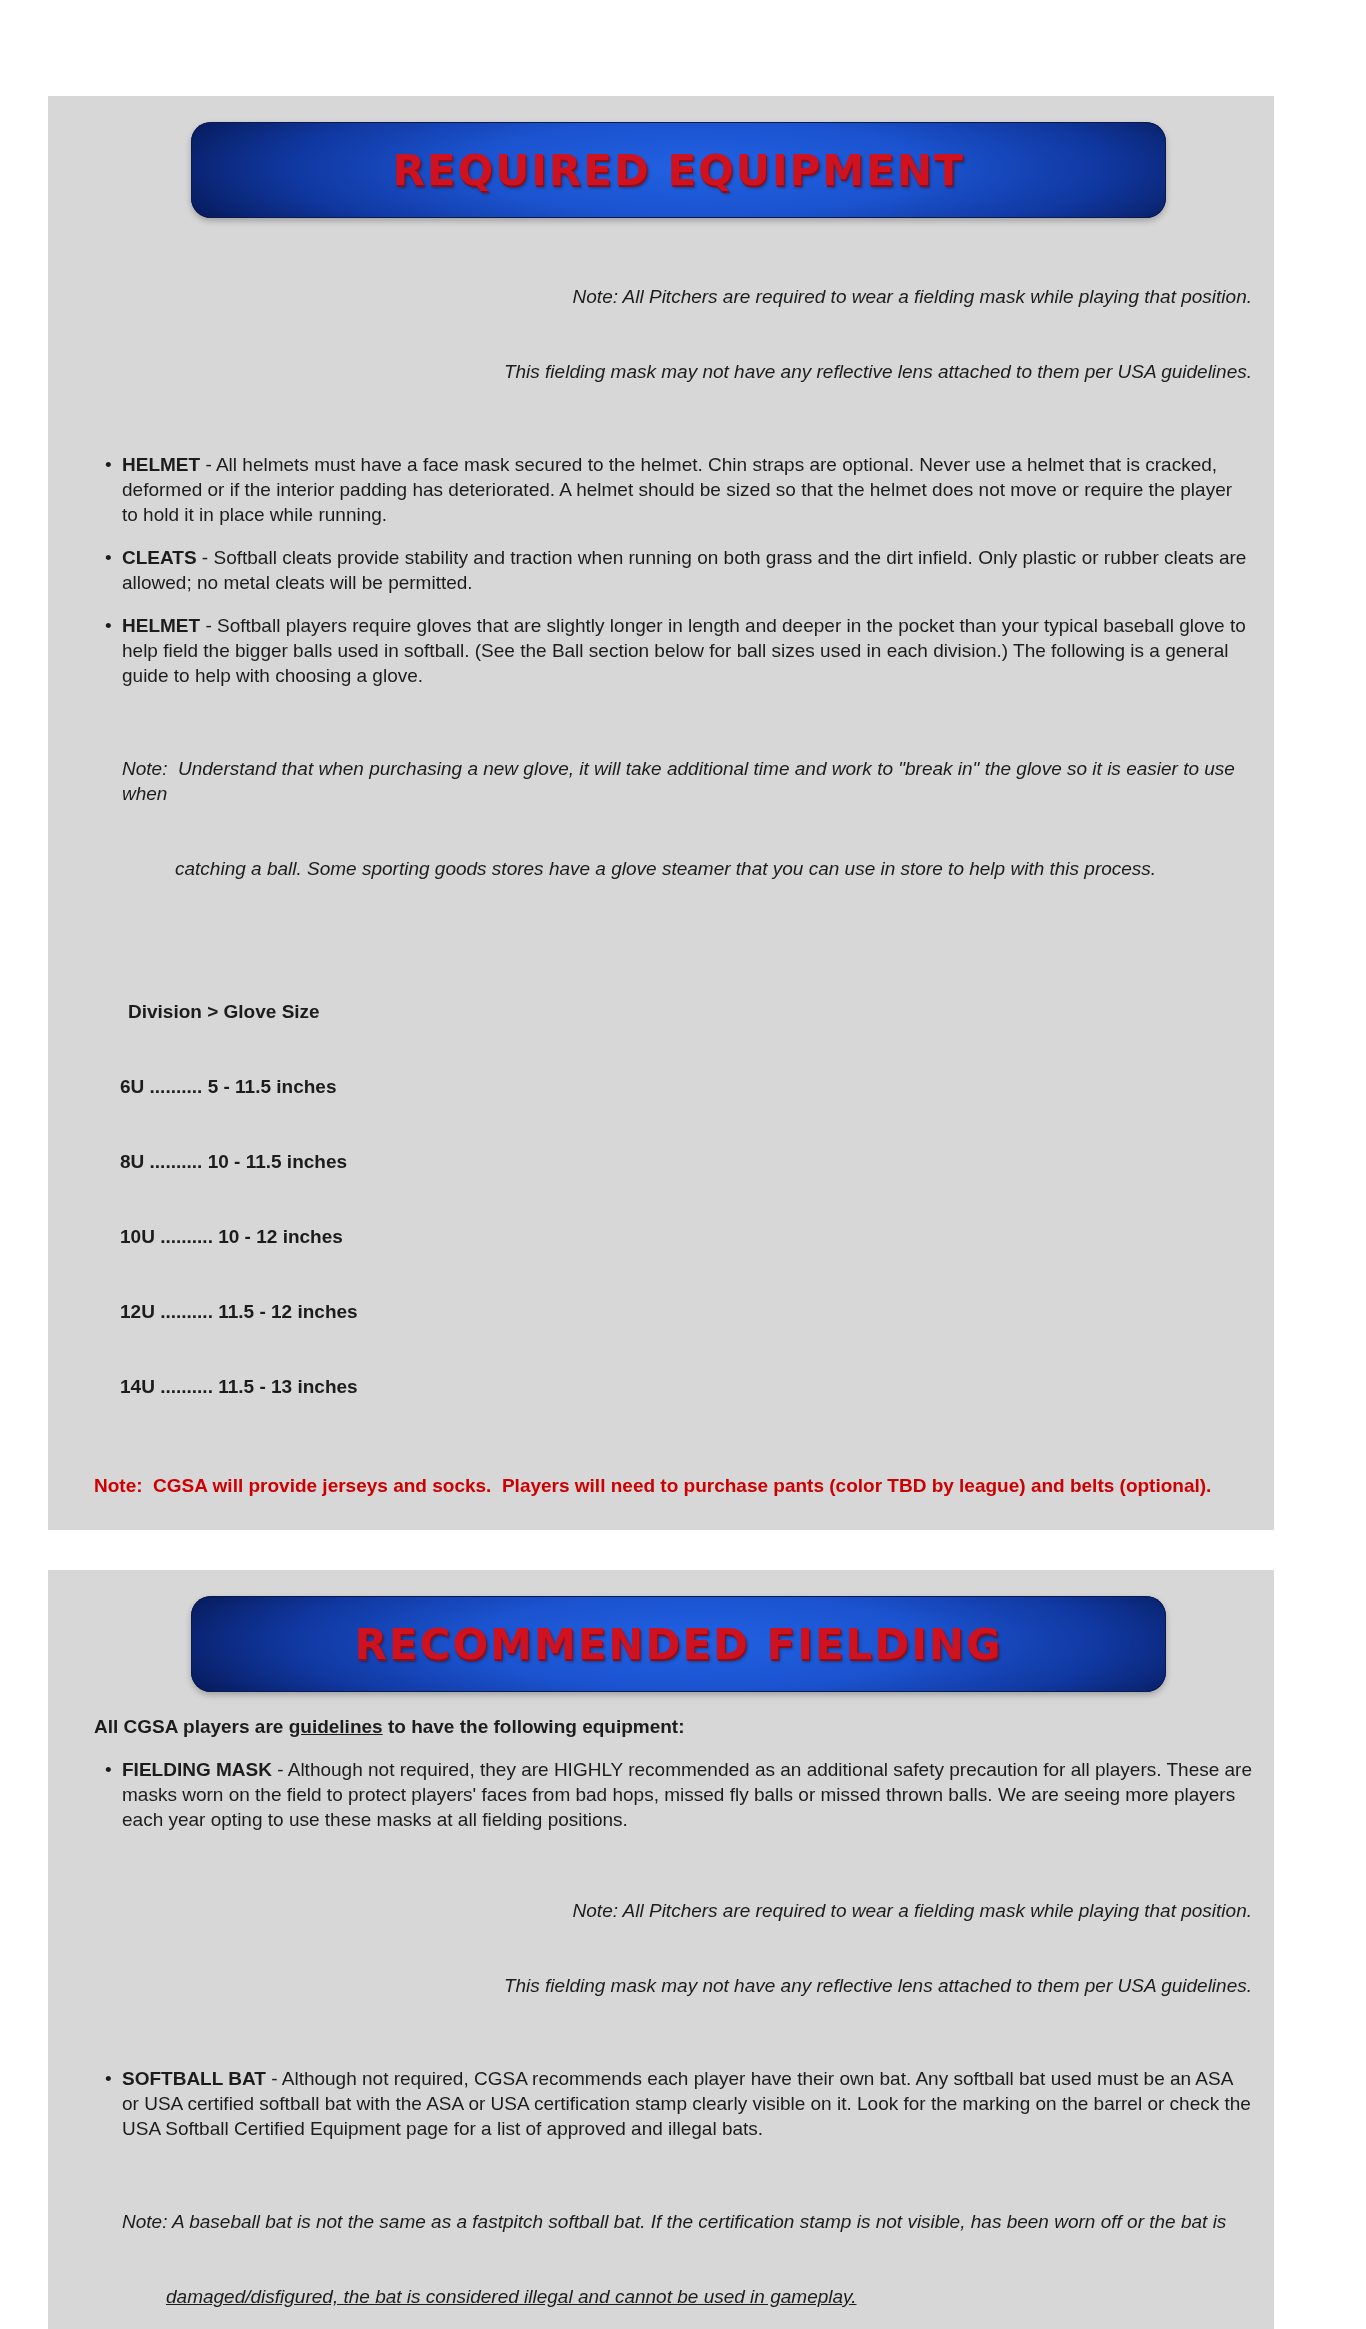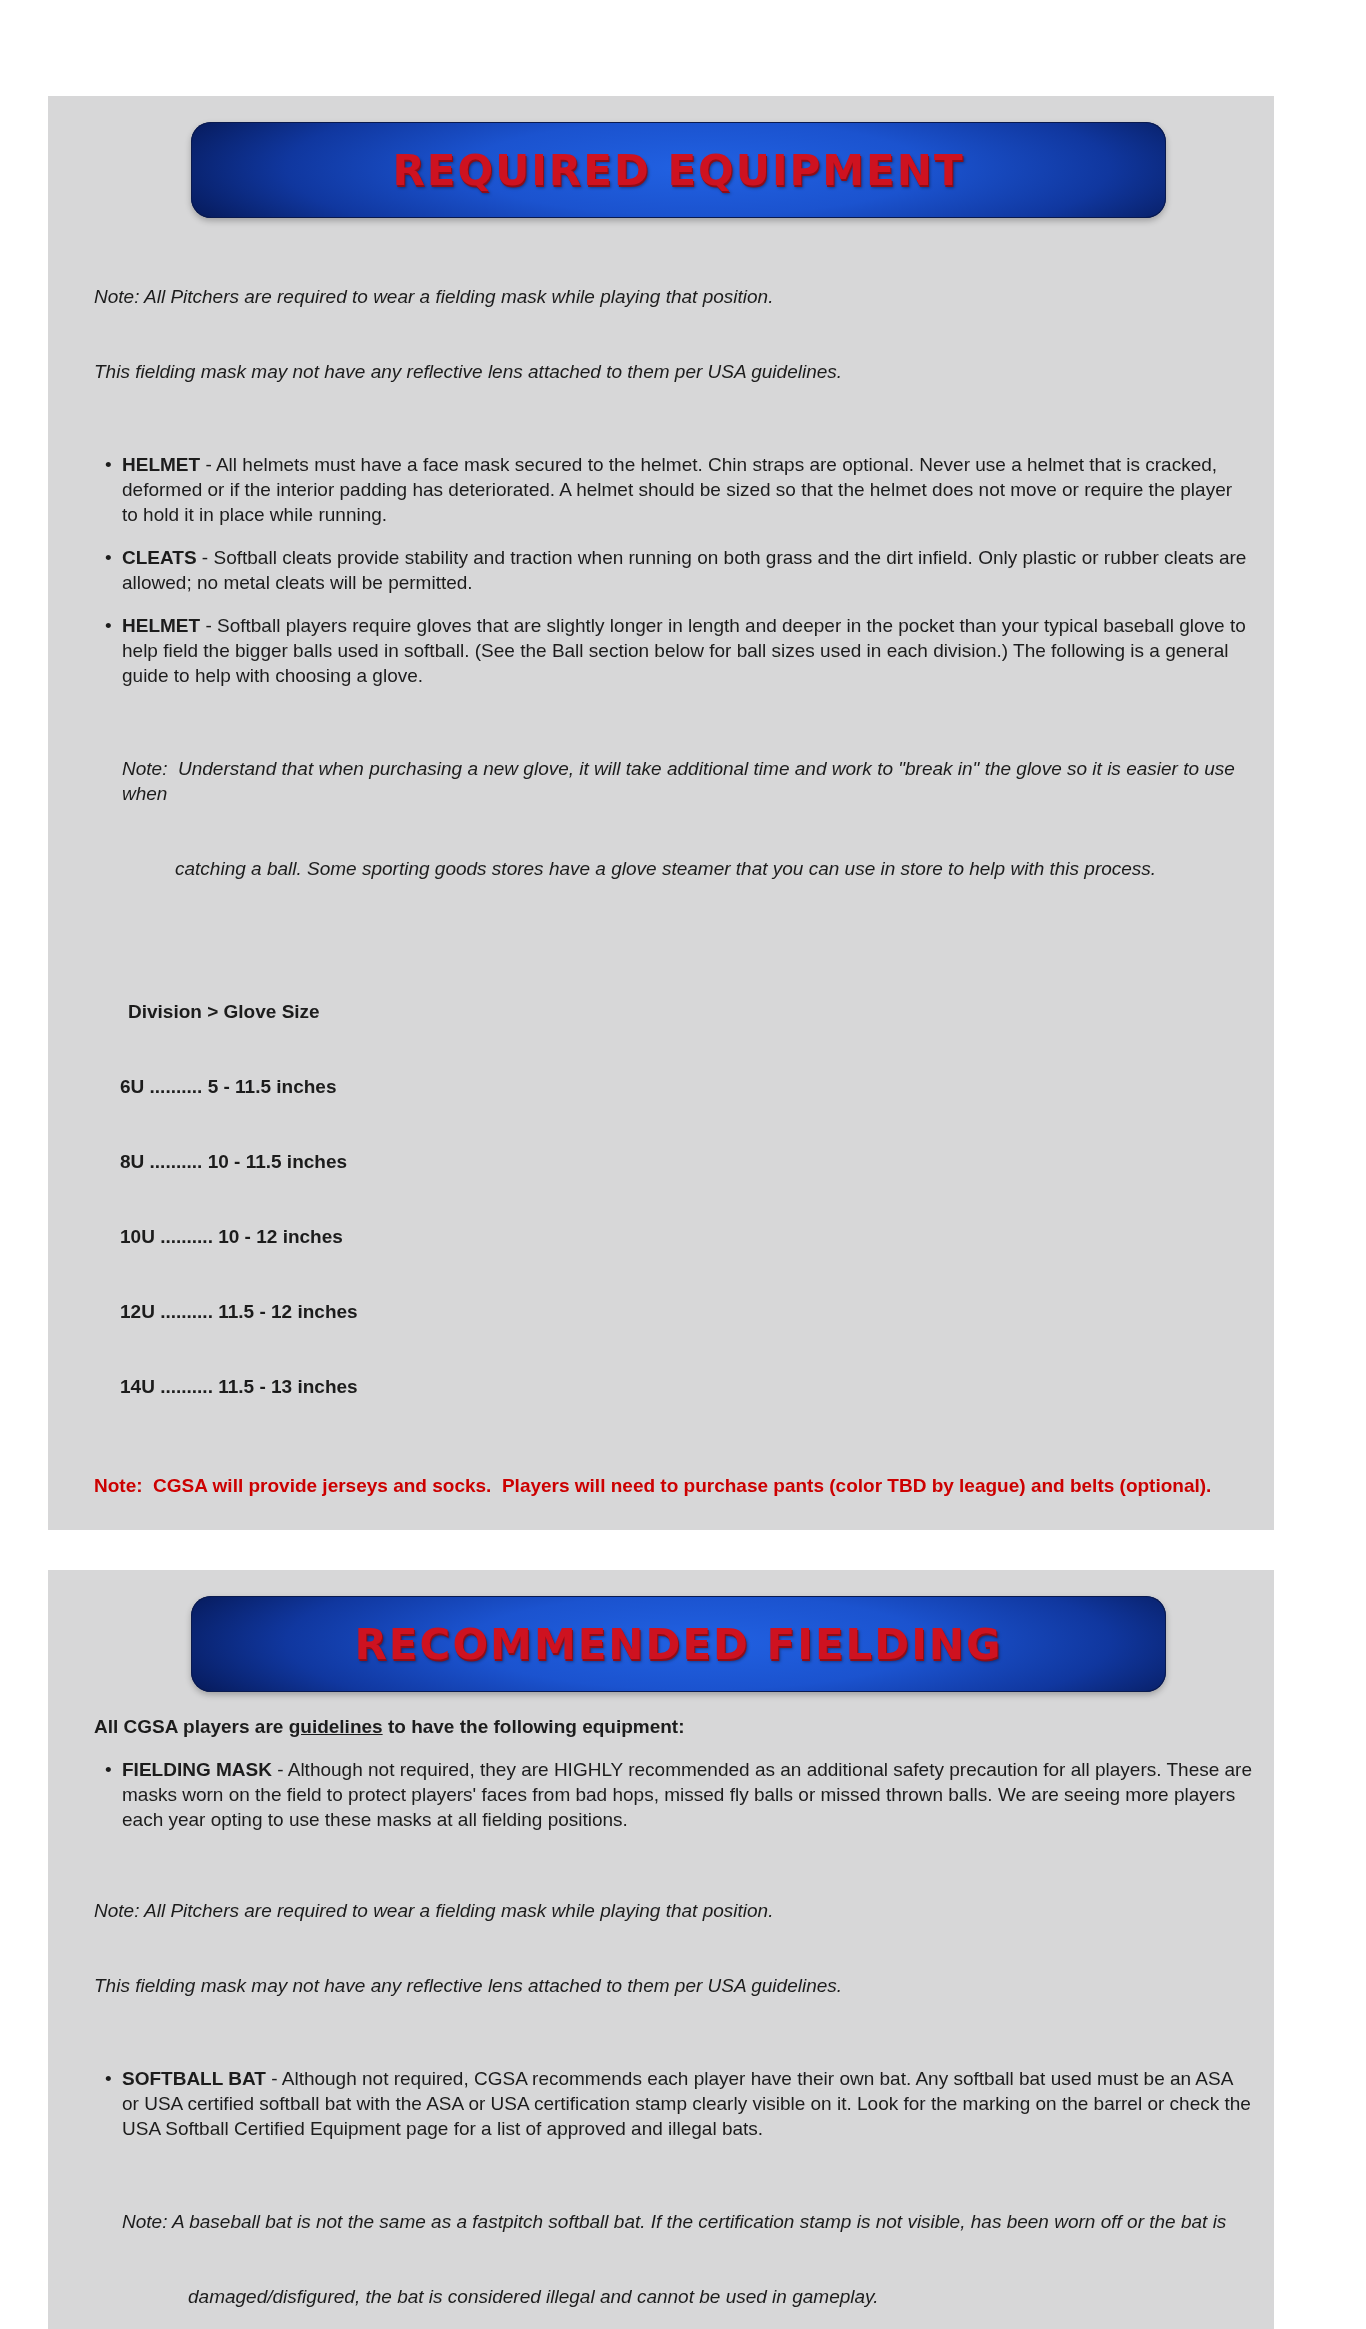--- a/index.html
+++ b/index.html
@@ -37,41 +37,41 @@
     font-size:42px;
     letter-spacing:2px;
     color:#ce1220;
     text-shadow:1px 2px 0 #8f0d16, 2px 3px 3px rgba(0,0,0,0.35);
     white-space:nowrap;
   }
 
   .txt{font-size:19px;line-height:25px;white-space:pre-wrap;}
   .center-note{
     margin-top:16px;
-    text-align:left;
+    text-align:right;
     font-style:italic;
   }
   .intro{margin:22px 0 0;font-weight:700;}
   .u{text-decoration:underline;}
 
   .bullet{
     position:relative;
     margin:18px 0 0 28px;
   }
   .bullet::before{
     content:"\2022";
     position:absolute;
     left:-17px;
     top:0;
   }
   .term{font-weight:700;}
 
   .hang-note{margin:18px 0 0 28px;font-style:italic;}
   .hang-note .line2{margin-left:53px;}
-  .bat-note .line2{margin-left:66px;}
+  .bat-note .line2{margin-left:44px;text-decoration:underline;}
 
   .size-list{margin:18px 0 0 26px;font-weight:700;}
   .size-list .row{line-height:25px;}
   .size-list .hdr{margin-left:8px;}
 
   .red-note{
     margin:24px 0 0;
     color:#cc0000;
     font-weight:700;
   }

